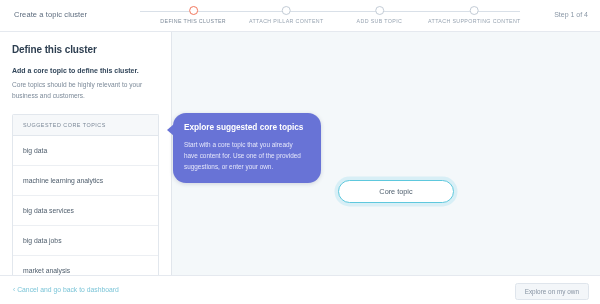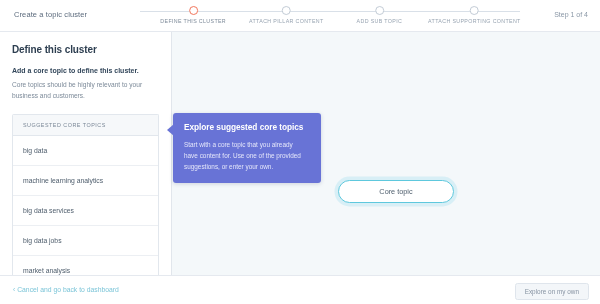--- a/index.html
+++ b/index.html
@@ -195,21 +195,21 @@
     color: #51606f;
   }
 
   
   .tooltip {
     position: absolute;
     left: 173px;
     top: 113px;
     width: 148px;
     background: #6873d6;
-    border-radius: 3px;
+    border-radius: 13px;
     padding: 9px 13px 10px 11px;
     box-sizing: border-box;
     z-index: 20;
     box-shadow: 0 1px 4px rgba(40, 50, 90, 0.18);
   }
   .tooltip::before {
     content: "";
     position: absolute;
     left: -6px;
     top: 11px;

